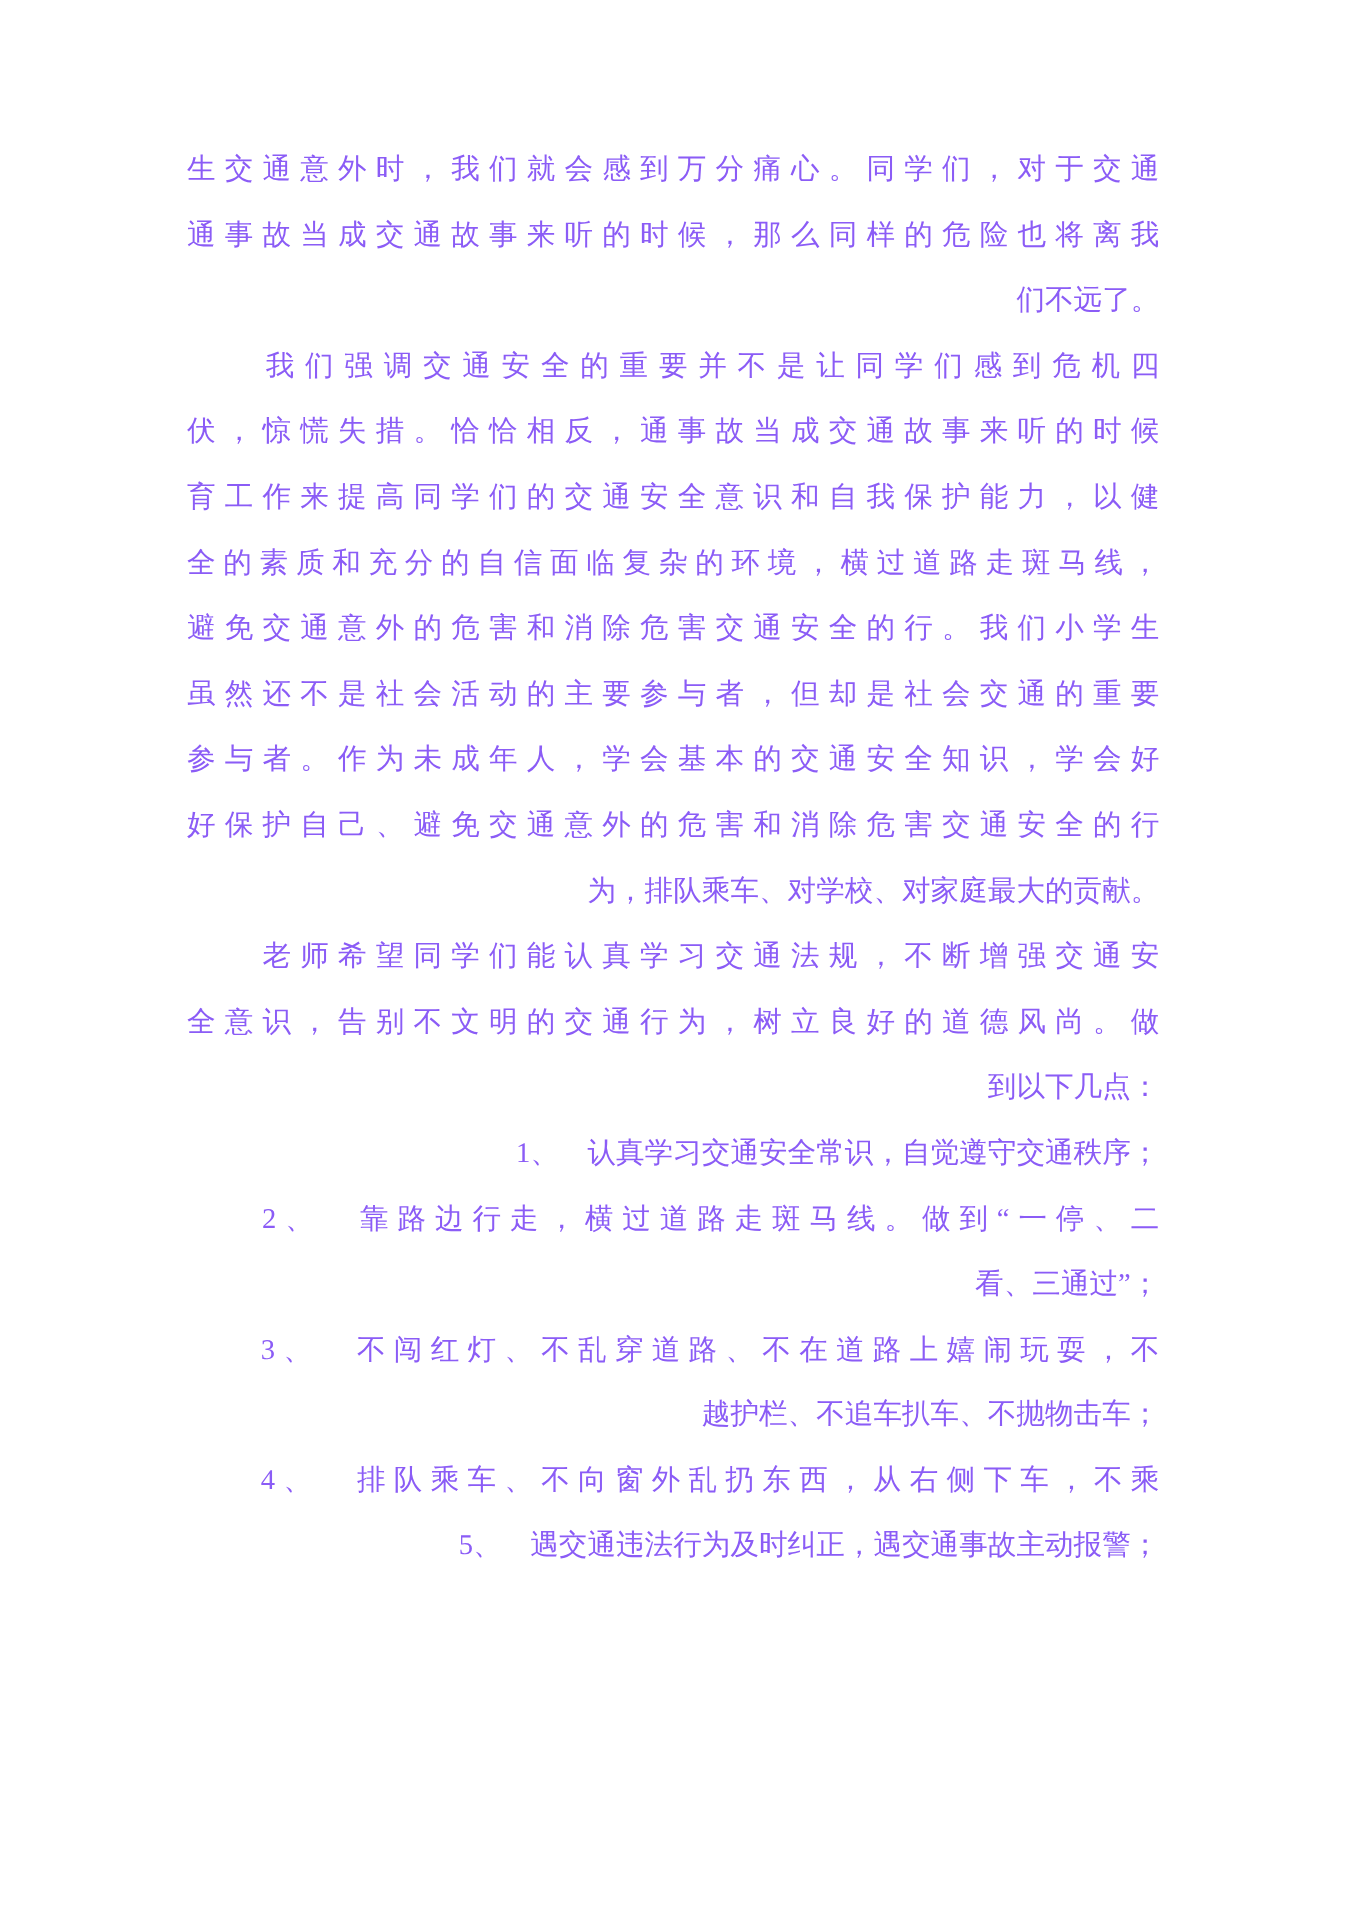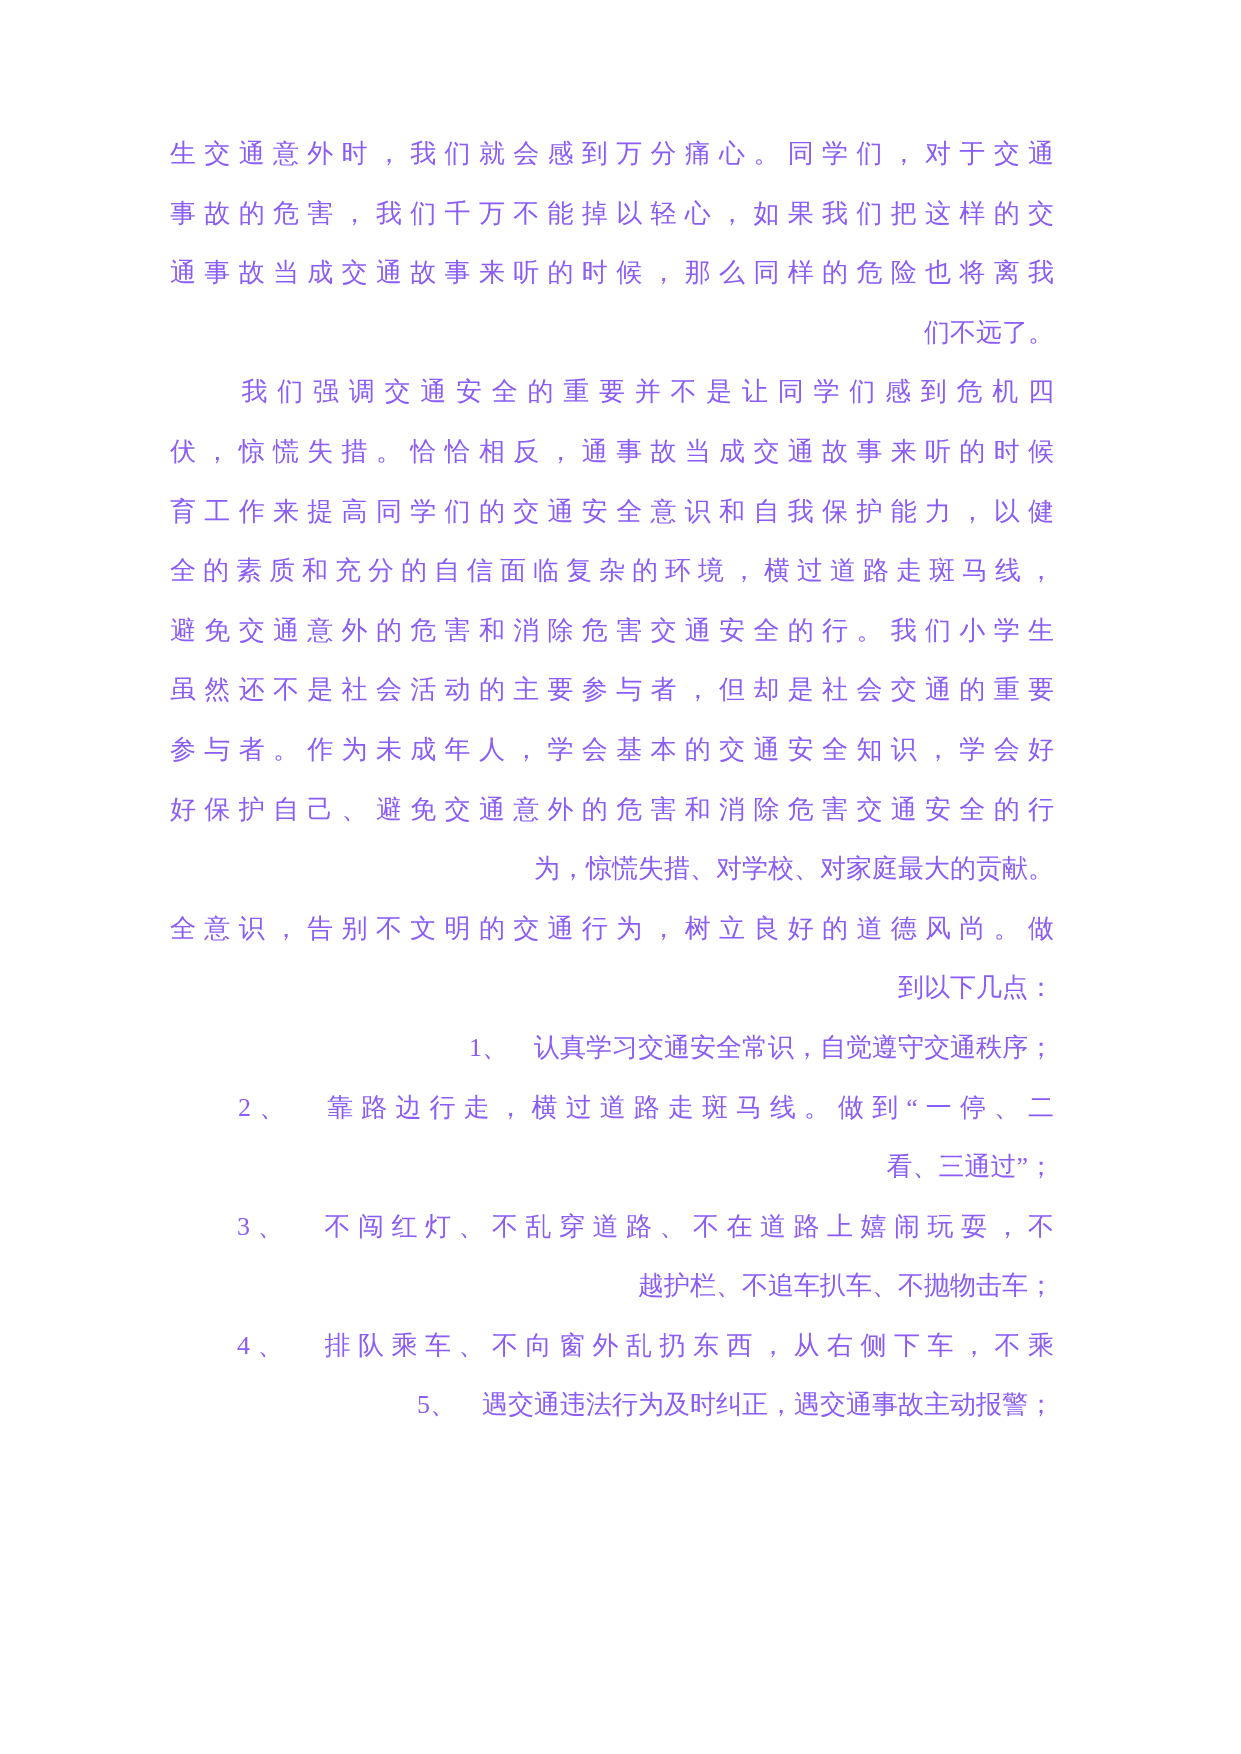--- a/index.html
+++ b/index.html
@@ -36,32 +36,32 @@
     text-align-last: justify;
     text-justify: inter-ideograph;
   }
 </style>
 </head>
 <body>
 
 <div class="page">
   <div class="text-block">
       <div class="line just">生交通意外时，我们就会感到万分痛心。同学们，对于交通</div>
-      <div class="line just">事故的危害，我们千万不能掉以轻心，如果我们把这样的交</div>
       <div class="line just">通事故当成交通故事来听的时候，那么同样的危险也将离我</div>
       <div class="line">们不远了。</div>
       <div class="line just">　　我们强调交通安全的重要并不是让同学们感到危机四</div>
       <div class="line just">伏，惊慌失措。恰恰相反，通事故当成交通故事来听的时候</div>
       <div class="line just">育工作来提高同学们的交通安全意识和自我保护能力，以健</div>
       <div class="line just">全的素质和充分的自信面临复杂的环境，横过道路走斑马线，</div>
       <div class="line just">避免交通意外的危害和消除危害交通安全的行。我们小学生</div>
       <div class="line just">虽然还不是社会活动的主要参与者，但却是社会交通的重要</div>
       <div class="line just">参与者。作为未成年人，学会基本的交通安全知识，学会好</div>
       <div class="line just">好保护自己、避免交通意外的危害和消除危害交通安全的行</div>
-      <div class="line">为，惊慌失措、对学校、对家庭最大的贡献。</div>
+      <div class="line">为，排队乘车、对学校、对家庭最大的贡献。</div>
+      <div class="line just">　　老师希望同学们能认真学习交通法规，不断增强交通安</div>
       <div class="line just">全意识，告别不文明的交通行为，树立良好的道德风尚。做</div>
       <div class="line">到以下几点：</div>
       <div class="line">　　1、　认真学习交通安全常识，自觉遵守交通秩序；</div>
       <div class="line just">　　2、　靠路边行走，横过道路走斑马线。做到“一停、二</div>
       <div class="line">看、三通过”；</div>
       <div class="line just">　　3、　不闯红灯、不乱穿道路、不在道路上嬉闹玩耍，不</div>
       <div class="line">越护栏、不追车扒车、不抛物击车；</div>
       <div class="line just">　　4、　排队乘车、不向窗外乱扔东西，从右侧下车，不乘</div>
       <div class="line">　　5、　遇交通违法行为及时纠正，遇交通事故主动报警；</div>
     </div>

